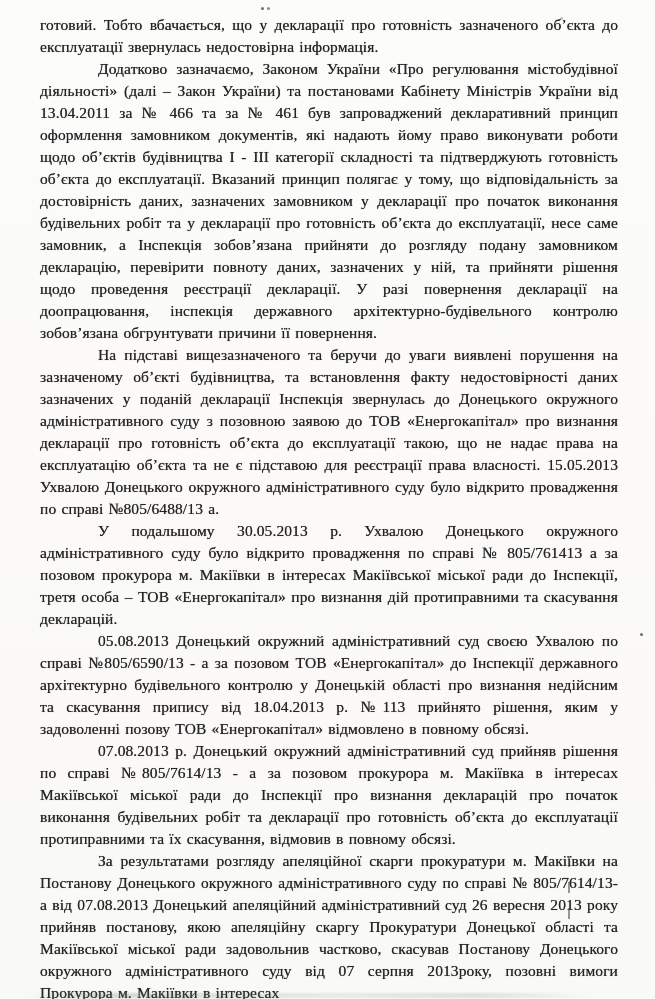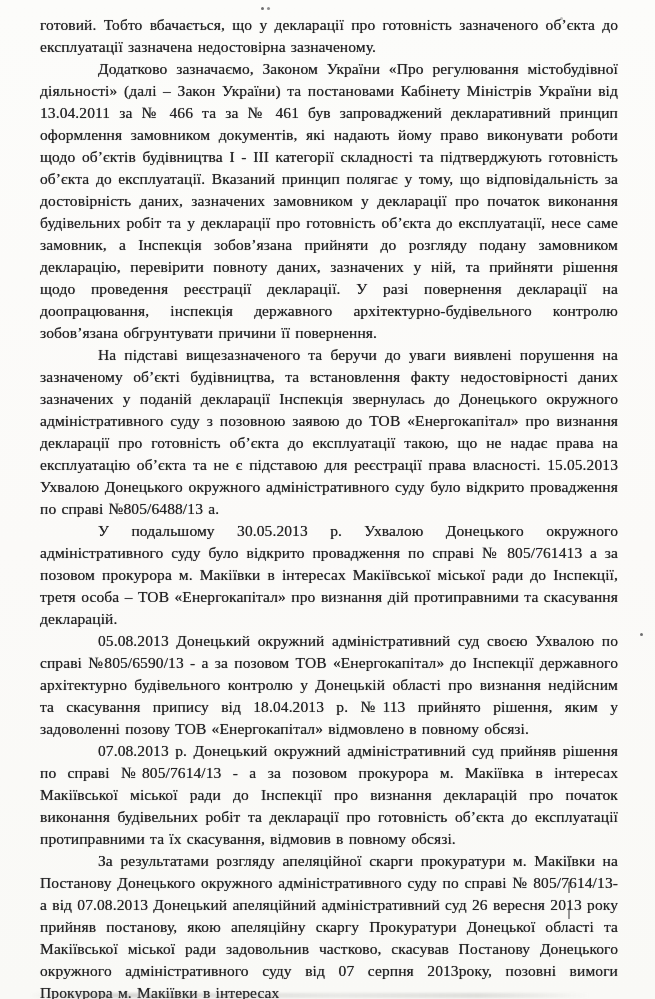--- a/index.html
+++ b/index.html
@@ -88,21 +88,21 @@
     );
     filter: blur(1.1px);
   }
 </style>
 </head>
 <body>
 
 <div class="page">
 
   <div class="text-block">
-    <p class="para first">готовий. Тобто вбачається, що у декларації про готовність зазначеного об’єкта до експлуатації зазначена недостовірна зазначеному.</p>
+    <p class="para first">готовий. Тобто вбачається, що у декларації про готовність зазначеного об’єкта до експлуатації звернулась недостовірна інформація.</p>
     <p class="para">Додатково зазначаємо, Законом України «Про регулювання містобудівної діяльності» (далі – Закон України) та постановами Кабінету Міністрів України від 13.04.2011 за № 466 та за № 461 був запроваджений декларативний принцип оформлення замовником документів, які надають йому право виконувати роботи щодо об’єктів будівництва І - ІІІ категорії складності та підтверджують готовність об’єкта до експлуатації. Вказаний принцип полягає у тому, що відповідальність за достовірність даних, зазначених замовником у декларації про початок виконання будівельних робіт та у декларації про готовність об’єкта до експлуатації, несе саме замовник, а Інспекція зобов’язана прийняти до розгляду подану замовником декларацію, перевірити повноту даних, зазначених у ній, та прийняти рішення щодо проведення реєстрації декларації. У разі повернення декларації на доопрацювання, інспекція державного архітектурно-будівельного контролю зобов’язана обгрунтувати причини її повернення.</p>
     <p class="para">На підставі вищезазначеного та беручи до уваги виявлені порушення на зазначеному об’єкті будівництва, та встановлення факту недостовірності даних зазначених у поданій декларації Інспекція звернулась до Донецького окружного адміністративного суду з позовною заявою до ТОВ «Енергокапітал» про визнання декларації про готовність об’єкта до експлуатації такою, що не надає права на експлуатацію об’єкта та не є підставою для реєстрації права власності. 15.05.2013 Ухвалою Донецького окружного адміністративного суду було відкрито провадження по справі №805/6488/13 а.</p>
     <p class="para">У подальшому 30.05.2013 р. Ухвалою Донецького окружного адміністративного суду було відкрито провадження по справі № 805/761413 а за позовом прокурора м. Макіївки в інтересах Макіївської міської ради до Інспекції, третя особа – ТОВ «Енергокапітал» про визнання дій протиправними та скасування декларацій.</p>
     <p class="para">05.08.2013 Донецький окружний адміністративний суд своєю Ухвалою по справі №805/6590/13 - а за позовом ТОВ «Енергокапітал» до Інспекції державного архітектурно будівельного контролю у Донецькій області про визнання недійсним та скасування припису від 18.04.2013 р. №113 прийнято рішення, яким у задоволенні позову ТОВ «Енергокапітал» відмовлено в повному обсязі.</p>
     <p class="para">07.08.2013 р. Донецький окружний адміністративний суд прийняв рішення по справі №805/7614/13 - а за позовом прокурора м. Макіївка в інтересах Макіївської міської ради до Інспекції про визнання декларацій про початок виконання будівельних робіт та декларації про готовність об’єкта до експлуатації протиправними та їх скасування, відмовив в повному обсязі.</p>
     <p class="para">За результатами розгляду апеляційної скарги прокуратури м. Макіївки на Постанову Донецького окружного адміністративного суду по справі № 805/7614/13-а від 07.08.2013 Донецький апеляційний адміністративний суд 26 вересня 2013 року прийняв постанову, якою апеляційну скаргу Прокуратури Донецької області та Макіївської міської ради задовольнив частково, скасував Постанову Донецького окружного адміністративного суду від 07 серпня 2013року, позовні вимоги Прокурора м. Макіївки в інтересах</p>
   </div>
 
   <div class="fold-dashes"></div>
   <div class="speck top-quotes"></div>

